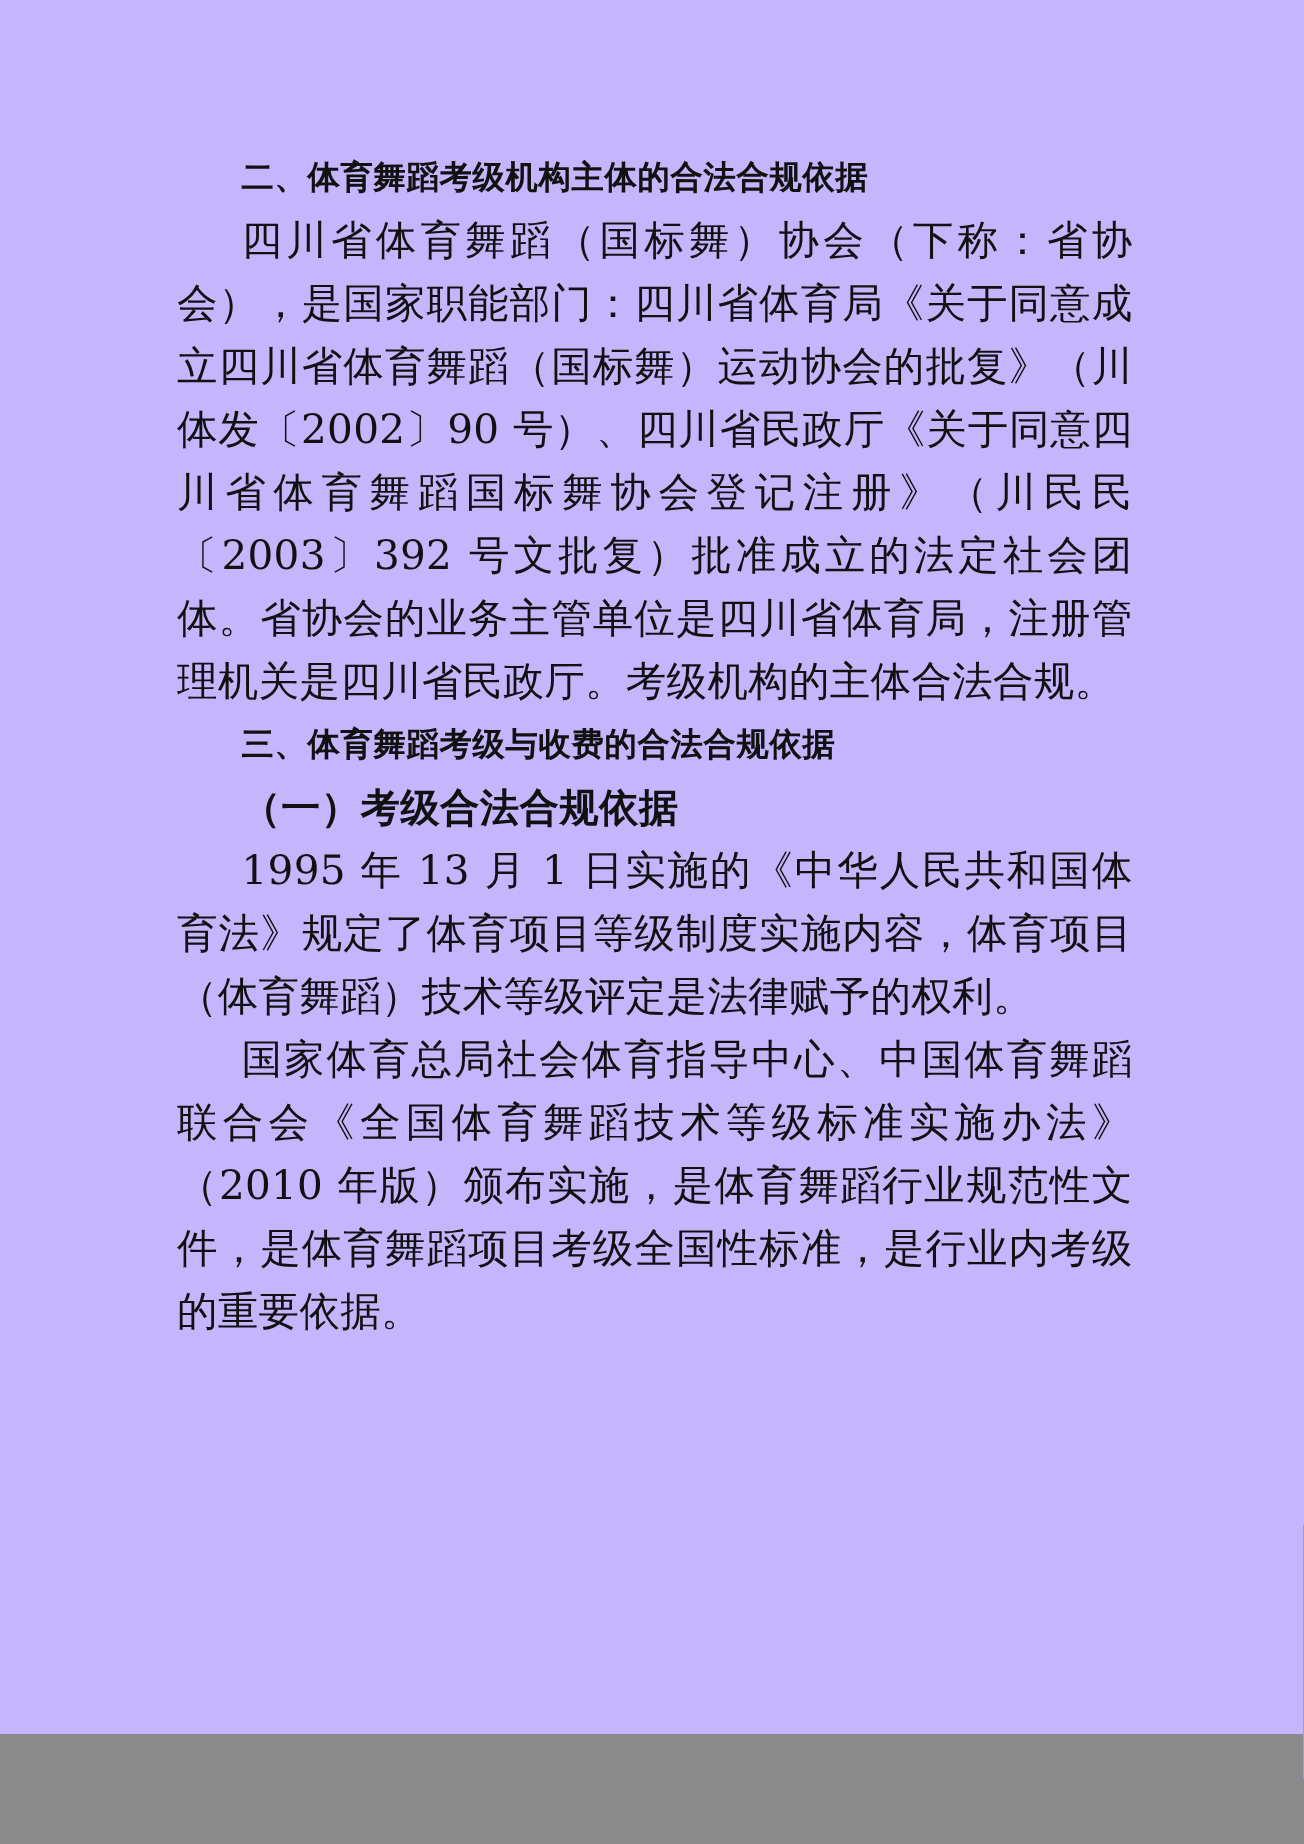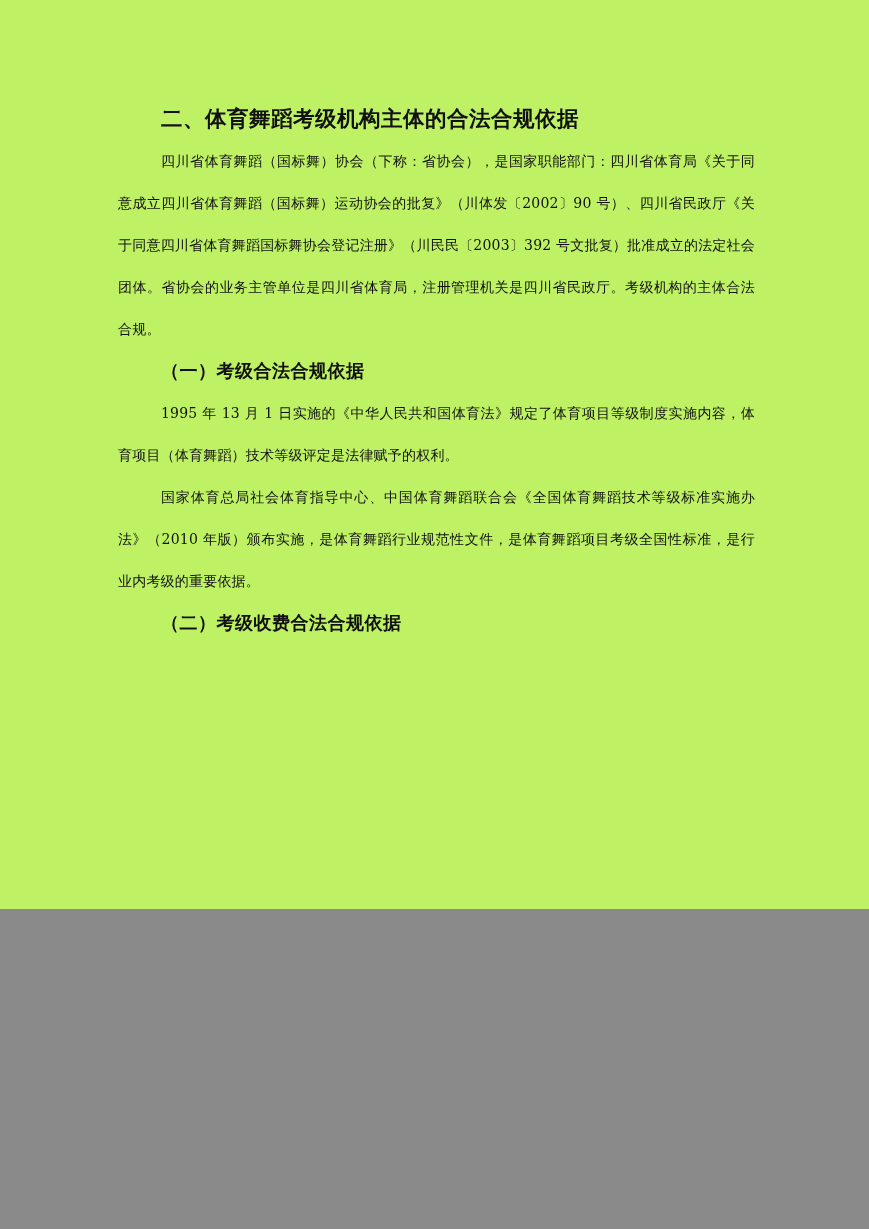--- a/index.html
+++ b/index.html
@@ -2,22 +2,22 @@
 <html lang="zh"><head>
 <meta charset="utf-8">
 <style>
   html, body {
     margin: 0;
     padding: 0;
     background: #8a8a8a;
   }
   .page {
     width: 869px;
-    height: 909px;
-    background: #bef264;
+    height: 1156px;
+    background: #c4b5fd;
     position: relative;
     margin: 0 auto;
     box-sizing: border-box;
     overflow: hidden;
     font-family: "DejaVu Serif", "Liberation Serif", serif;
     color: #111111;
     padding-left: 28px;
   }
   .content {
     position: absolute;
@@ -31,29 +31,29 @@
     font-size: 21.5px;
     line-height: 42px;
     text-indent: 43px;
     letter-spacing: 0.5px;
     margin: 0;
     white-space: nowrap;
   }
   .subheading {
     font-family: "DejaVu Sans", "Liberation Sans", sans-serif;
     font-weight: bold;
-    font-size: 18px;
+    font-size: 26px;
     line-height: 42px;
     text-indent: 43px;
     letter-spacing: 0.5px;
     margin: 0;
     white-space: nowrap;
   }
   .para {
-    font-size: 14px;
+    font-size: 27px;
     line-height: 42px;
     text-indent: 43px;
     margin: 0;
     text-align: justify;
     text-justify: inter-ideograph;
     letter-spacing: 0.2px;
   }
   .page-number {
     position: absolute;
     left: 0;
@@ -68,27 +68,27 @@
 </head>
 <body>
 
 <div class="page">
   <div class="content">
 
     <p class="heading">二、体育舞蹈考级机构主体的合法合规依据</p>
 
     <p class="para">四川省体育舞蹈（国标舞）协会（下称：省协会），是国家职能部门：四川省体育局《关于同意成立四川省体育舞蹈（国标舞）运动协会的批复》（川体发〔2002〕90 号）、四川省民政厅《关于同意四川省体育舞蹈国标舞协会登记注册》（川民民〔2003〕392 号文批复）批准成立的法定社会团体。省协会的业务主管单位是四川省体育局，注册管理机关是四川省民政厅。考级机构的主体合法合规。</p>
 
+    <p class="heading">三、体育舞蹈考级与收费的合法合规依据</p>
 
     <p class="subheading">（一）考级合法合规依据</p>
 
     <p class="para">1995 年 13 月 1 日实施的《中华人民共和国体育法》规定了体育项目等级制度实施内容，体育项目（体育舞蹈）技术等级评定是法律赋予的权利。</p>
 
 
     <p class="para">国家体育总局社会体育指导中心、中国体育舞蹈联合会《全国体育舞蹈技术等级标准实施办法》（2010 年版）颁布实施，是体育舞蹈行业规范性文件，是体育舞蹈项目考级全国性标准，是行业内考级的重要依据。</p>
 
-    <p class="subheading">（二）考级收费合法合规依据</p>
 
 
   </div>
 
   <div class="page-number">2</div>
 </div>
 
 </body></html>

